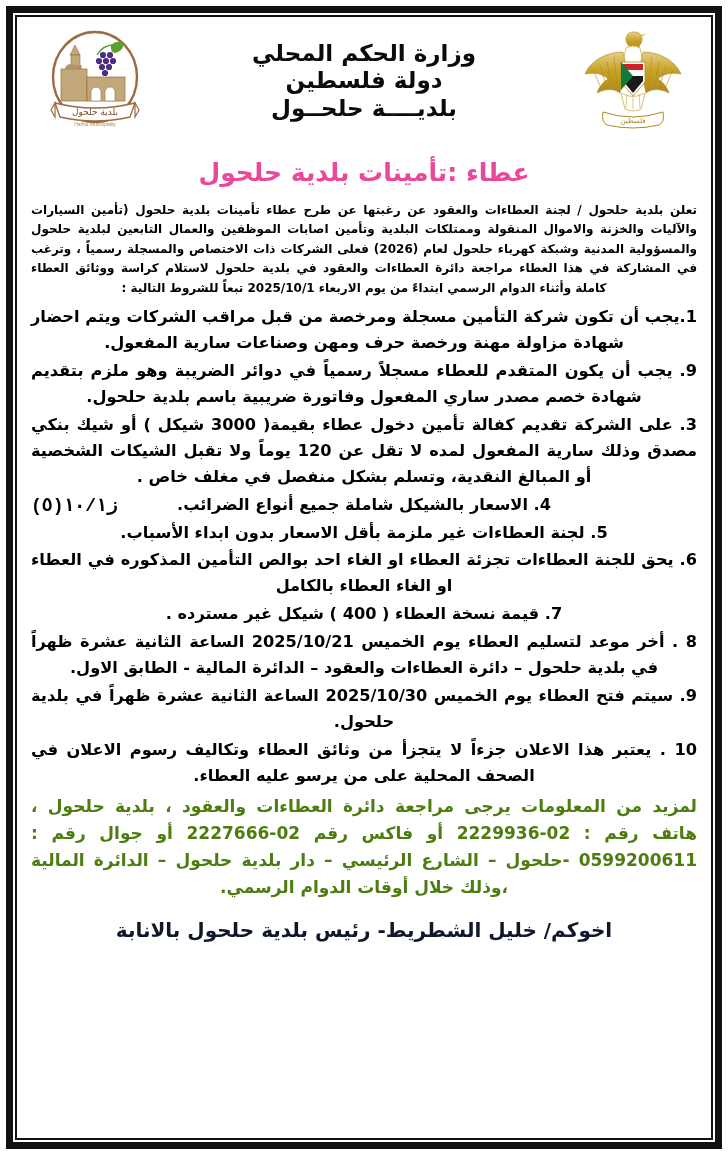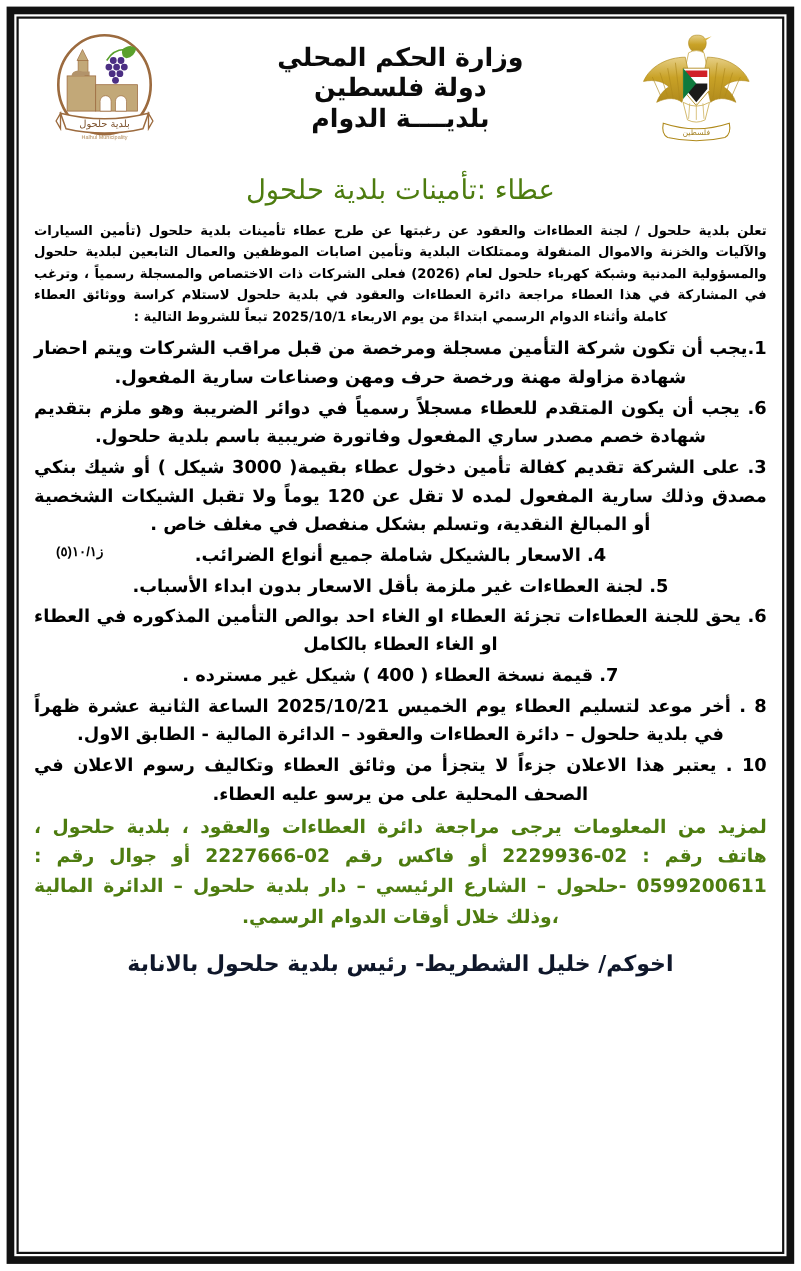--- a/index.html
+++ b/index.html
@@ -96,23 +96,23 @@
     white-space: nowrap;
     direction: rtl;
   }
   .tender-no .lat {
     direction: ltr;
     unicode-bidi: embed;
     font-family: "Liberation Serif", serif;
   }
   .tender-subject {
     font-family: "DejaVu Sans", sans-serif;
-    font-weight: normal;
+    font-weight: bold;
     font-size: 25px;
-    color: #4d7c0f;
+    color: #ec4899;
     margin-top: 13px;
     letter-spacing: 0.3px;
   }
 
   
   .body-wrap {
     direction: rtl;
     padding: 12px 4px 0 4px;
     flex: 1 1 auto;
   }
@@ -142,25 +142,25 @@
     text-align: justify;
     text-align-last: center;
     margin: 0 0 2px 0;
     position: relative;
   }
   .cond.c1  { text-align-last: center; }
   .cond.c4, .cond.c5, .cond.c7, .cond.c9 { text-align-last: center; }
 
   .stamp-ref {
     position: absolute;
-    left: 20px;
+    left: 0;
     top: 0;
-    font-family: Liberation Sans, sans-serif;
-    font-weight: bold;
-    font-size: 12px;
+    font-family: Liberation Mono, monospace;
+    font-weight: bold;
+    font-size: 18px;
     color: #000;
     direction: rtl;
     white-space: nowrap;
   }
 
   .contact {
     font-family: "DejaVu Sans", sans-serif;
     font-weight: bold;
     font-size: 17px;
     line-height: 1.6;
@@ -237,21 +237,21 @@
             </g>
 
             <path d="M26 86 q30 10 60 0 q2 10 -4 13 q-26 6 -52 0 q-6 -3 -4 -13z" fill="#ffffff" stroke="#b08a1c" stroke-width="1"></path>
             <text x="56" y="97" text-anchor="middle" font-family="'DejaVu Sans', sans-serif" font-size="7" fill="#a8862a">فلسطين</text>
           </svg>
         </div>
 
         <div class="masthead-text">
           <div class="ln l2">وزارة الحكم المحلي</div>
           <div class="ln l1">دولة فلسطين</div>
-          <div class="ln l3">بلديــــة الدوام</div>
+          <div class="ln l3">بلديــــة حلحــول</div>
         </div>
 
         <div class="logo-slot">
           <svg width="116" height="112" viewBox="0 0 116 112" aria-hidden="true">
 
             <ellipse cx="58" cy="52" rx="42" ry="45" fill="#ffffff" stroke="#9c6b3f" stroke-width="2.4"></ellipse>
 
             <path d="M33 30 l5 -10 5 10 z" fill="#c2a878" stroke="#9c6b3f" stroke-width="0.6"></path>
             <rect x="34" y="30" width="9" height="38" fill="#c2a878" stroke="#9c6b3f" stroke-width="0.6"></rect>
             <rect x="32.5" y="40" width="12" height="4" fill="#b2936a"></rect>
@@ -292,30 +292,31 @@
       <div class="title-block">
         <div class="tender-subject">عطاء :تأمينات بلدية حلحول</div>
       </div>
 
       <div class="body-wrap">
 
         <p class="intro">تعلن بلدية حلحول / لجنة العطاءات والعقود عن رغبتها عن طرح عطاء تأمينات بلدية حلحول (تأمين السيارات والآليات والخزنة والاموال المنقولة وممتلكات البلدية وتأمين اصابات الموظفين والعمال التابعين لبلدية حلحول والمسؤولية المدنية وشبكة كهرباء حلحول لعام (2026) فعلى الشركات ذات الاختصاص والمسجلة رسمياً ، وترغب في المشاركة في هذا العطاء مراجعة دائرة العطاءات والعقود في بلدية حلحول لاستلام كراسة ووثائق العطاء كاملة وأثناء الدوام الرسمي ابتداءً من يوم الاربعاء 2025/10/1 تبعاً للشروط التالية :</p>
 
         <div class="conditions">
           <p class="cond c1">1.يجب أن تكون شركة التأمين مسجلة ومرخصة من قبل مراقب الشركات ويتم احضار شهادة مزاولة مهنة ورخصة حرف ومهن وصناعات سارية المفعول.</p>
-          <p class="cond c2">6. يجب أن يكون المتقدم للعطاء مسجلاً رسمياً في دوائر الضريبة وهو ملزم بتقديم شهادة خصم مصدر ساري المفعول وفاتورة ضريبية باسم بلدية حلحول.</p>
+          <p class="cond c2">9. يجب أن يكون المتقدم للعطاء مسجلاً رسمياً في دوائر الضريبة وهو ملزم بتقديم شهادة خصم مصدر ساري المفعول وفاتورة ضريبية باسم بلدية حلحول.</p>
           <p class="cond c3">3. على الشركة تقديم كفالة تأمين دخول عطاء بقيمة( 3000 شيكل ) أو شيك بنكي مصدق وذلك سارية المفعول لمده لا تقل عن 120 يوماً ولا تقبل الشيكات الشخصية أو المبالغ النقدية، وتسلم بشكل منفصل في مغلف خاص .</p>
           <p class="cond c4">
             <span class="stamp-ref">ز١٠/١(٥)</span>
             <span>4. الاسعار بالشيكل شاملة جميع أنواع الضرائب.</span>
           </p>
           <p class="cond c5">5. لجنة العطاءات غير ملزمة بأقل الاسعار بدون ابداء الأسباب.</p>
           <p class="cond c6">6. يحق للجنة العطاءات تجزئة العطاء او الغاء احد بوالص التأمين المذكوره في العطاء او الغاء العطاء بالكامل</p>
           <p class="cond c7">7. قيمة نسخة العطاء ( 400 ) شيكل غير مسترده .</p>
           <p class="cond c8">8 . أخر موعد لتسليم العطاء يوم الخميس 2025/10/21 الساعة الثانية عشرة ظهراً في بلدية حلحول – دائرة العطاءات والعقود – الدائرة المالية - الطابق الاول.</p>
+          <p class="cond c9">9. سيتم فتح العطاء يوم الخميس 2025/10/30 الساعة الثانية عشرة ظهراً في بلدية حلحول.</p>
           <p class="cond c10">10 . يعتبر هذا الاعلان جزءاً لا يتجزأ من وثائق العطاء وتكاليف رسوم الاعلان في الصحف المحلية على من يرسو عليه العطاء.</p>
         </div>
 
         <p class="contact">لمزيد من المعلومات يرجى مراجعة دائرة العطاءات والعقود ، بلدية حلحول ، هاتف رقم : 02-2229936 أو فاكس رقم 02-2227666 أو جوال رقم : 0599200611 -حلحول – الشارع الرئيسي – دار بلدية حلحول – الدائرة المالية ،وذلك خلال أوقات الدوام الرسمي.</p>
 
         <div class="signoff">اخوكم/ خليل الشطريط- رئيس بلدية حلحول بالانابة</div>
       </div>
 
     </div>
   </div>

